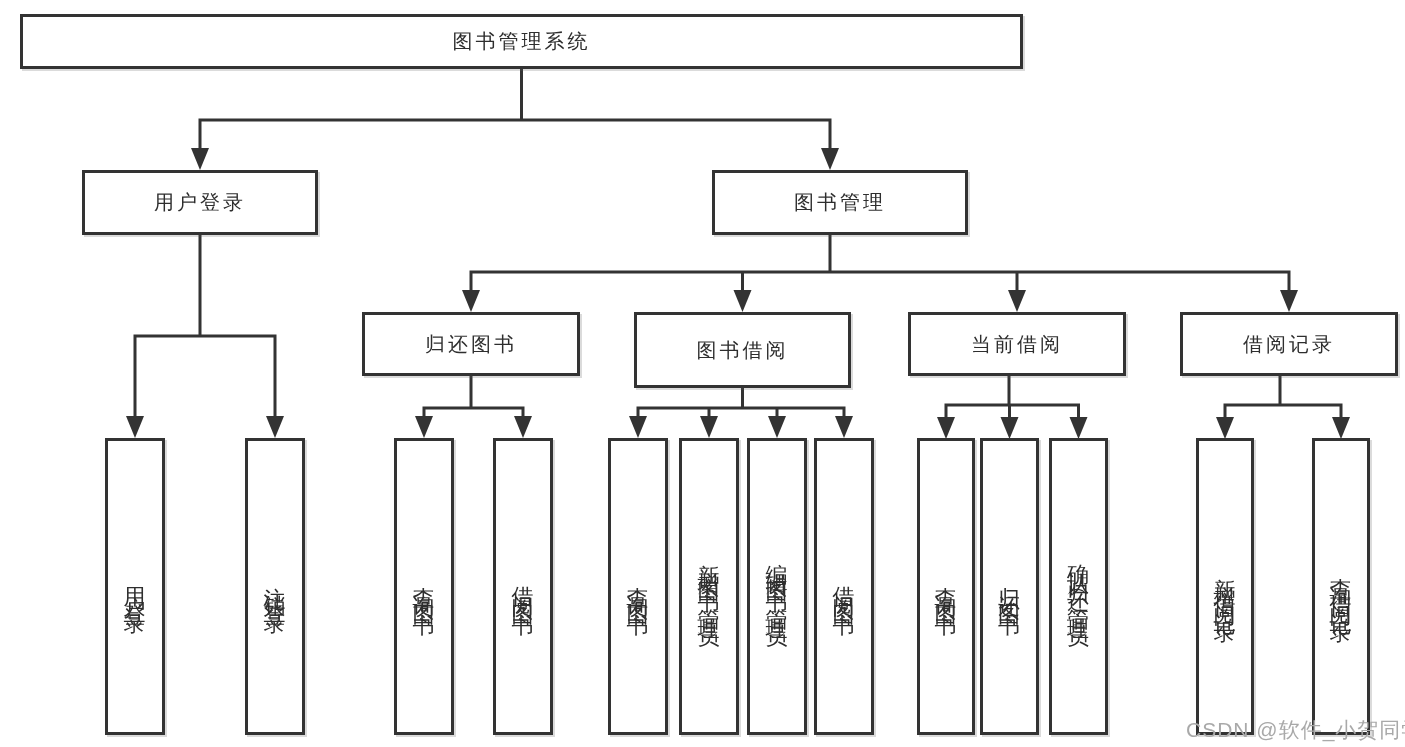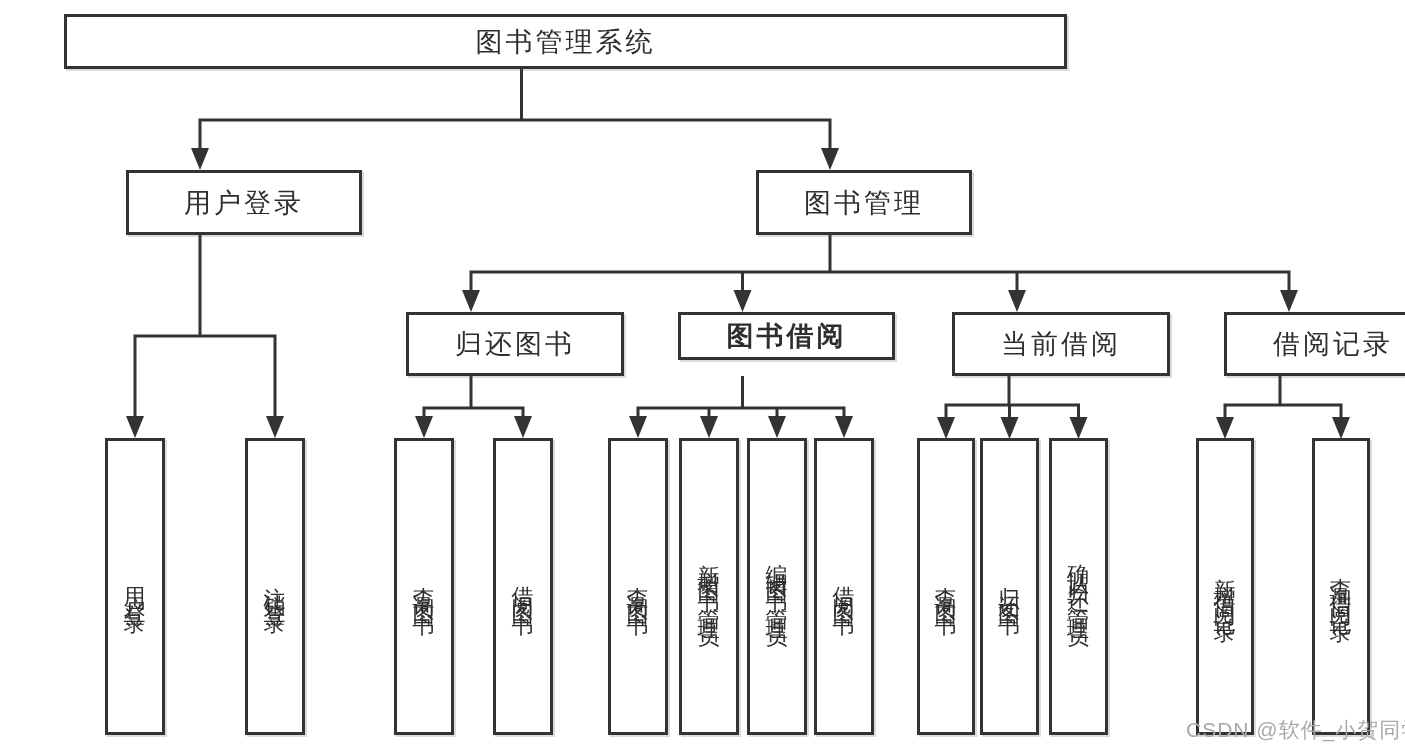--- a/index.html
+++ b/index.html
@@ -28,24 +28,23 @@
     border: 3px solid #333333;
     background: #ffffff;
     color: #2e2e2e;
     display: flex;
     align-items: center;
     justify-content: center;
     text-align: center;
     box-shadow: 2px 2px 0 rgba(90,90,90,0.22);
   }
   .h-node {
-    font-size: 27px;
+    font-size: 20px;
     letter-spacing: 3px;
     white-space: nowrap;
-    margin-left: 44px;
   }
   .v-node {
     writing-mode: vertical-lr;
     text-orientation: mixed;
     font-size: 22px;
     letter-spacing: 9px;
     line-height: 1.05;
     padding: 6px 0;
   }
   .watermark {
@@ -123,24 +122,24 @@
     </g>
     <g fill="#333333" stroke="none">
       <path d="M1216 417 L1234 417 L1225 439 Z"></path>
       <path d="M1332 417 L1350 417 L1341 439 Z"></path>
     </g>
   </svg>
 
   <div class="node h-node" style="left:20px; top:14px; width:1003px; height:55px;">图书管理系统</div>
 
   <div class="node h-node" style="left:82px; top:170px; width:236px; height:65px;">用户登录</div>
-  <div class="node h-node" style="left:712px; top:170px; width:216px; height:65px;">图书管理</div>
+  <div class="node h-node" style="left:712px; top:170px; width:256px; height:65px;">图书管理</div>
 
   <div class="node h-node" style="left:362px; top:312px; width:218px; height:64px;">归还图书</div>
-  <div class="node h-node" style="left:634px; top:312px; width:217px; height:48px;font-weight:bold;">图书借阅</div>
+  <div class="node h-node" style="left:634px; top:312px; width:217px; height:76px;">图书借阅</div>
   <div class="node h-node" style="left:908px; top:312px; width:218px; height:64px;">当前借阅</div>
   <div class="node h-node" style="left:1180px; top:312px; width:218px; height:64px;">借阅记录</div>
 
   <div class="node v-node" style="left:105px; top:438px; width:60px; height:297px;">用户登录</div>
   <div class="node v-node" style="left:245px; top:438px; width:60px; height:297px;">注销登录</div>
 
   <div class="node v-node" style="left:394px; top:438px; width:60px; height:297px;">查询图书</div>
   <div class="node v-node" style="left:493px; top:438px; width:60px; height:297px;">借阅图书</div>
 
   <div class="node v-node" style="left:608px; top:438px; width:60px; height:297px;">查询图书</div>

